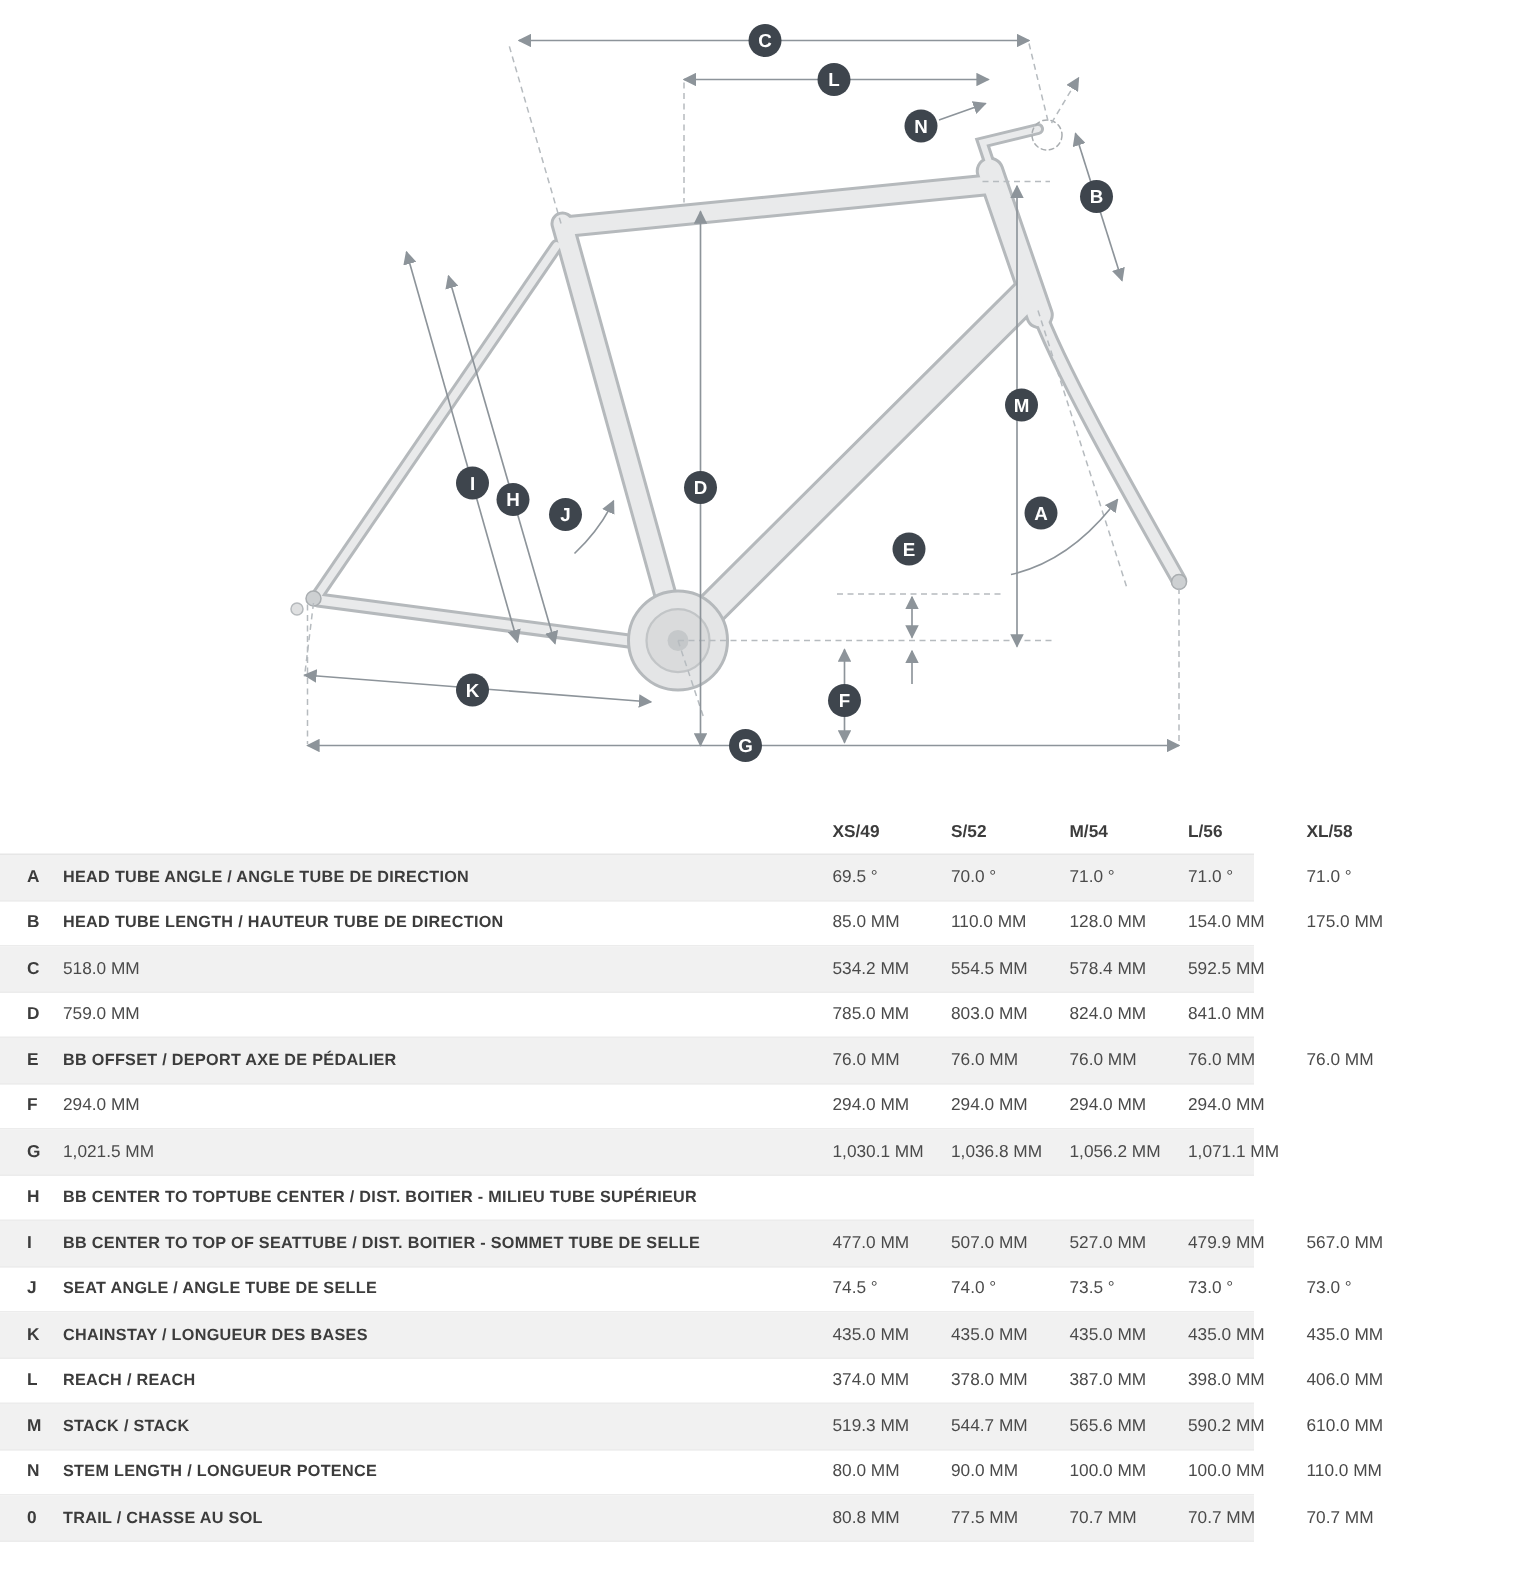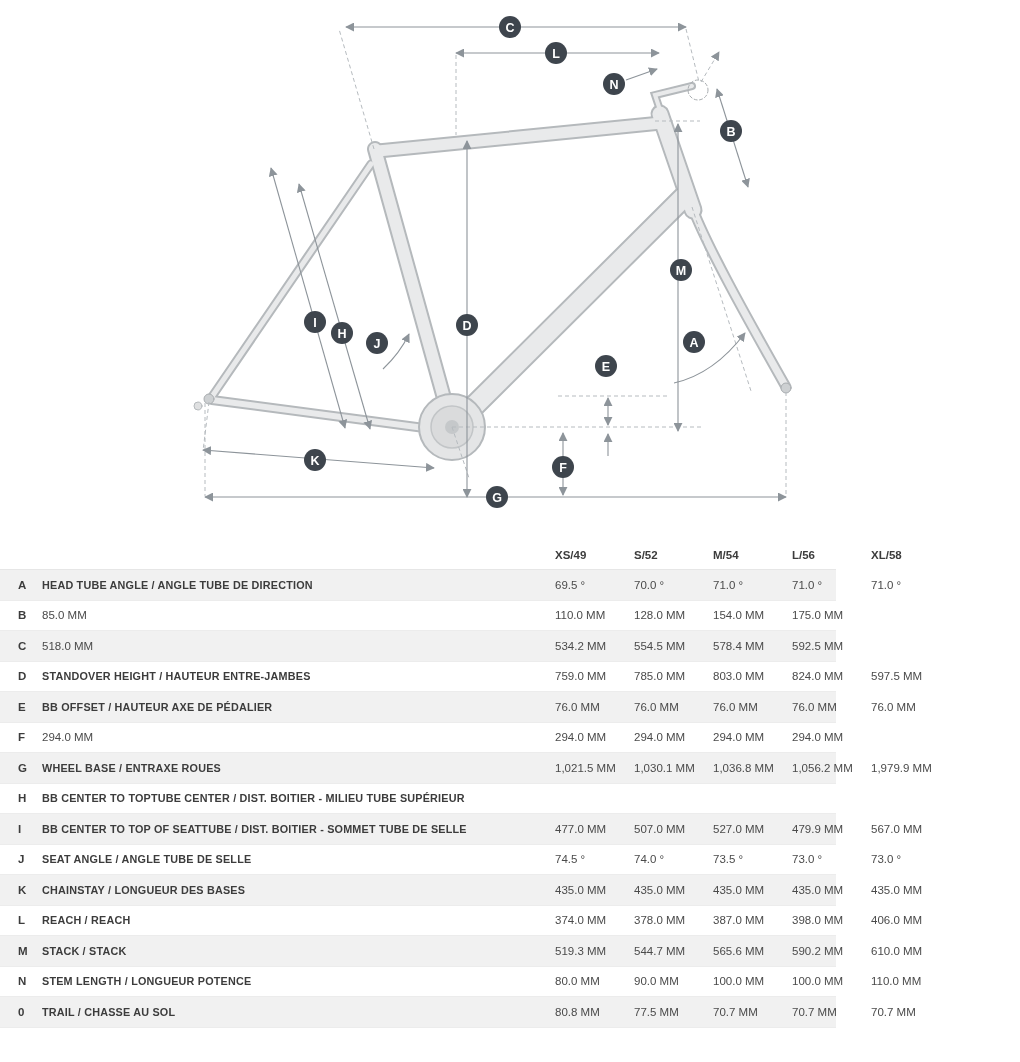--- a/index.html
+++ b/index.html
@@ -202,78 +202,77 @@
       <div class="col-val">69.5 °</div>
       <div class="col-val">70.0 °</div>
       <div class="col-val">71.0 °</div>
       <div class="col-val">71.0 °</div>
       <div class="col-val">71.0 °</div>
       <div></div>
     </div>
 
     <div class="tr">
       <div class="col-letter">B</div>
+      <div class="col-label">HEAD TUBE LENGTH / HAUTEUR TUBE DE DIRECTION</div>
       <div class="col-val">85.0 MM</div>
       <div class="col-val">110.0 MM</div>
       <div class="col-val">128.0 MM</div>
       <div class="col-val">154.0 MM</div>
       <div class="col-val">175.0 MM</div>
       <div></div>
     </div>
 
     <div class="tr">
       <div class="col-letter">C</div>
       <div class="col-val">518.0 MM</div>
       <div class="col-val">534.2 MM</div>
       <div class="col-val">554.5 MM</div>
       <div class="col-val">578.4 MM</div>
       <div class="col-val">592.5 MM</div>
       <div></div>
     </div>
 
     <div class="tr">
       <div class="col-letter">D</div>
-      <div class="col-label">STANDOVER HEIGHT / HAUTEUR ENTRE-JAMBES</div>
       <div class="col-val">759.0 MM</div>
       <div class="col-val">785.0 MM</div>
       <div class="col-val">803.0 MM</div>
       <div class="col-val">824.0 MM</div>
-      <div class="col-val">597.5 MM</div>
+      <div class="col-val">841.0 MM</div>
       <div></div>
     </div>
 
     <div class="tr">
       <div class="col-letter">E</div>
-      <div class="col-label">BB OFFSET / HAUTEUR AXE DE PÉDALIER</div>
+      <div class="col-label">BB OFFSET / DEPORT AXE DE PÉDALIER</div>
       <div class="col-val">76.0 MM</div>
       <div class="col-val">76.0 MM</div>
       <div class="col-val">76.0 MM</div>
       <div class="col-val">76.0 MM</div>
       <div class="col-val">76.0 MM</div>
       <div></div>
     </div>
 
     <div class="tr">
       <div class="col-letter">F</div>
       <div class="col-val">294.0 MM</div>
       <div class="col-val">294.0 MM</div>
       <div class="col-val">294.0 MM</div>
       <div class="col-val">294.0 MM</div>
       <div class="col-val">294.0 MM</div>
       <div></div>
     </div>
 
     <div class="tr">
       <div class="col-letter">G</div>
-      <div class="col-label">WHEEL BASE / ENTRAXE ROUES</div>
       <div class="col-val">1,021.5 MM</div>
       <div class="col-val">1,030.1 MM</div>
       <div class="col-val">1,036.8 MM</div>
       <div class="col-val">1,056.2 MM</div>
-      <div class="col-val">1,979.9 MM</div>
+      <div class="col-val">1,071.1 MM</div>
       <div></div>
     </div>
 
     <div class="tr">
       <div class="col-letter">H</div>
       <div class="col-label">BB CENTER TO TOPTUBE CENTER / DIST. BOITIER - MILIEU TUBE SUPÉRIEUR</div>
       <div class="col-val"></div>
       <div class="col-val"></div>
       <div class="col-val"></div>
       <div class="col-val"></div>

